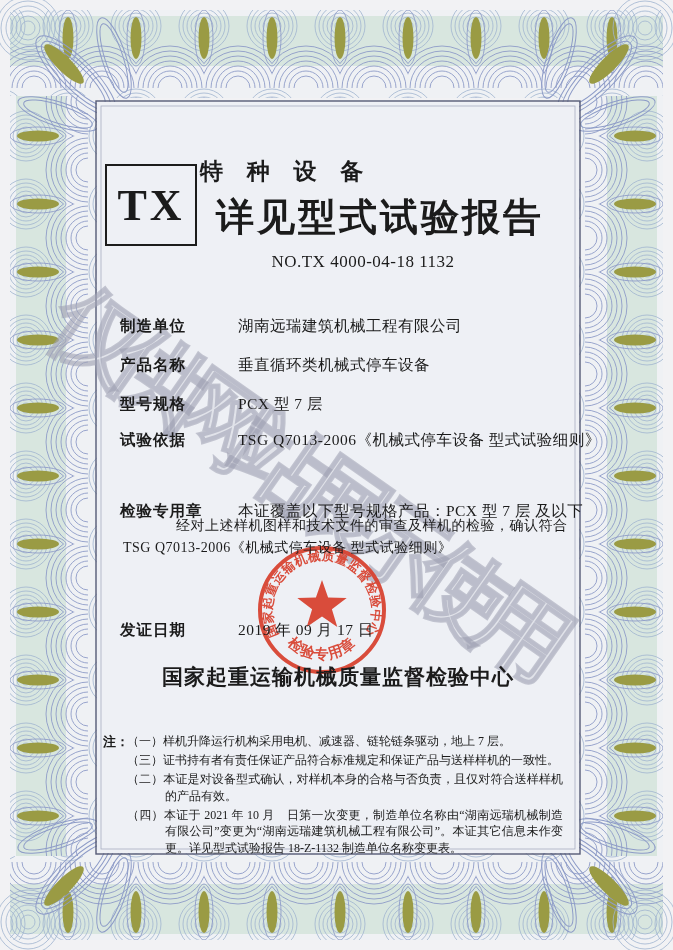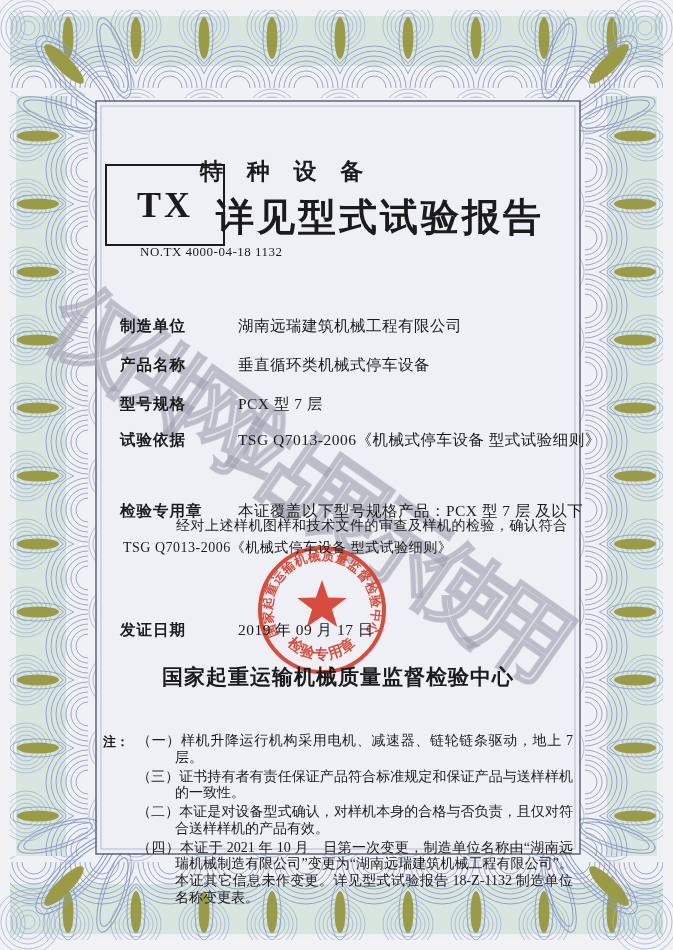--- a/index.html
+++ b/index.html
@@ -15,39 +15,39 @@
   .watermark{
     z-index:1;left:88px;top:272px;white-space:nowrap;line-height:1;
     font-size:92px;font-weight:bold;letter-spacing:-18px;
     transform:rotate(35deg);transform-origin:0 0;
     color:rgba(197,199,210,0.30);
     -webkit-text-stroke:2.2px rgba(156,159,176,0.55);
   }
   .seal-layer{z-index:2;opacity:.93;}
   .content{position:absolute;inset:0;z-index:3;}
   .tx-box{
-    left:105px;top:164px;width:120px;height:82px;
+    left:105px;top:164px;width:92px;height:82px;
     border:2px solid #1c1c1c;display:flex;align-items:center;justify-content:center;
-    font-size:36px;font-weight:bold;letter-spacing:3px;
+    font-size:44px;font-weight:bold;letter-spacing:3px;
   }
   .category{left:200px;top:156px;width:360px;
     font-size:23px;letter-spacing:9px;font-weight:bold;}
   .main-title{left:200px;top:192px;width:360px;text-align:center;
     font-size:38px;font-weight:bold;letter-spacing:3px;}
-  .cert-no{left:140px;top:244px;width:446px;
-    font-size:13px;letter-spacing:.5px;}
+  .cert-no{left:140px;top:252px;width:446px;text-align:center;
+    font-size:17px;letter-spacing:.5px;}
   .field{left:120px;height:22px;font-size:15.5px;white-space:nowrap;}
   .flabel{display:inline-block;width:70px;font-weight:bold;letter-spacing:1px;margin-top:16px;}
   .fvalue{letter-spacing:.5px;margin-left:44px;}
   .concl{font-size:14px;letter-spacing:.5px;white-space:nowrap;}
   .date-row{left:120px;top:604px;font-size:15.5px;white-space:nowrap;}
   .authority{left:96px;top:663px;width:484px;text-align:center;
     font-size:21px;font-weight:bold;letter-spacing:1px;}
   .notes-label{left:103px;top:733px;font-size:13px;font-weight:bold;}
-  .notes{left:137px;top:733px;width:436px;font-size:14px;line-height:16.6px;}
+  .notes{left:127px;top:733px;width:436px;font-size:12px;line-height:16.6px;}
   .note{padding-left:38px;text-indent:-38px;margin-bottom:2.4px;text-align:justify;}
 </style>
 </head>
 <body>
 
 <div id="page">
 
   <svg class="layer border-art" width="673" height="950" viewBox="0 0 673 950">
     <defs>
       <pattern id="pt" width="68" height="88" patternUnits="userSpaceOnUse">

